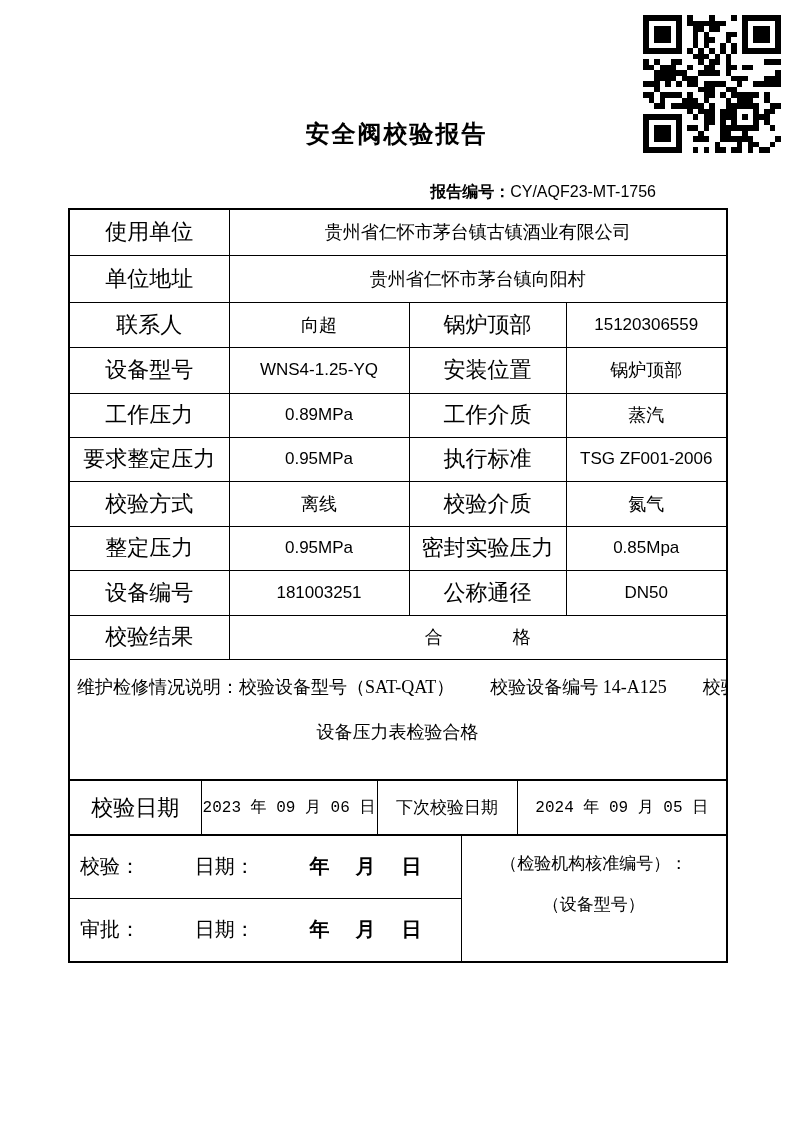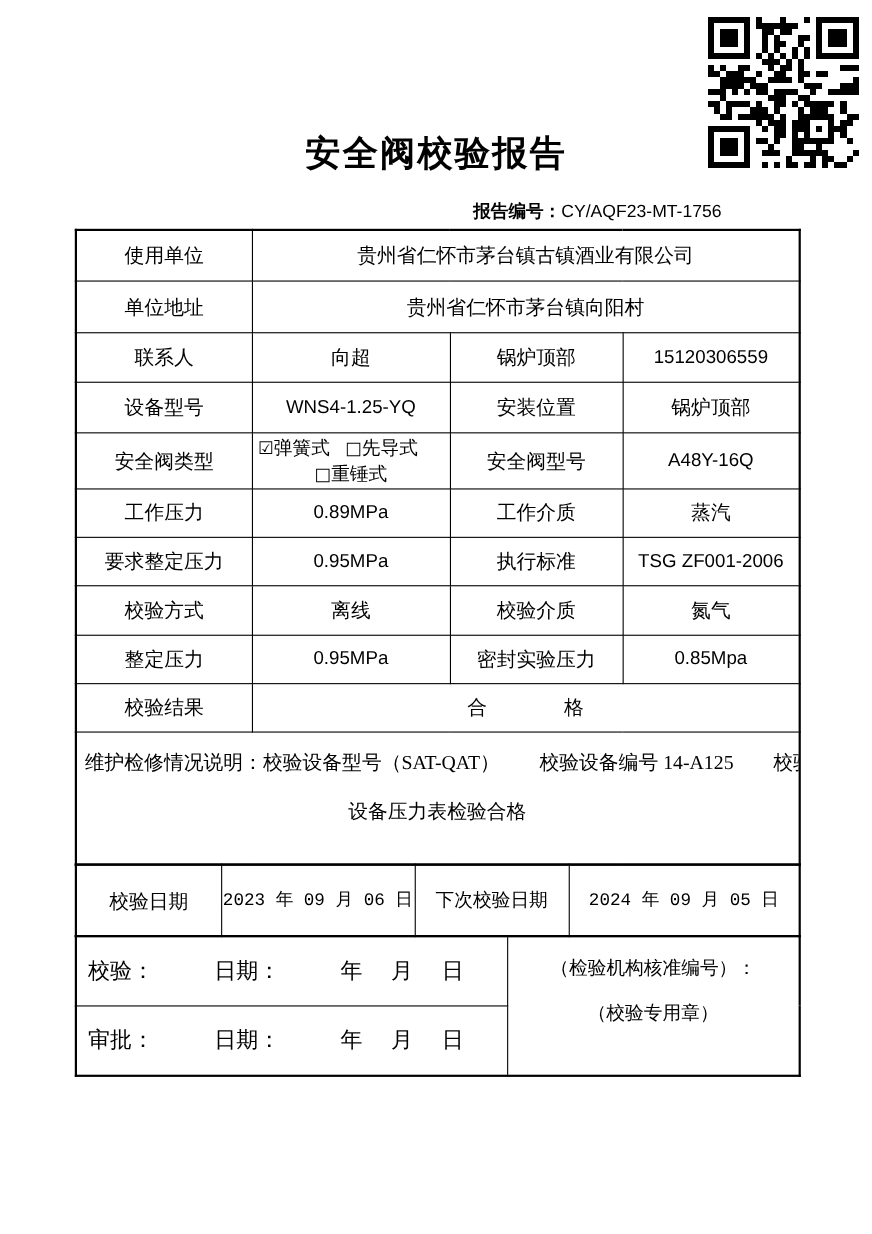--- a/index.html
+++ b/index.html
@@ -14,51 +14,51 @@
     overflow:hidden;
   }
   .qr {
     position:absolute; top:10px; right:7px;
     width:148px; height:148px;
   }
   .title {
     position:absolute; top:118px; left:0;
     width:100%;
     text-align:center;
-    font-size:32px; font-weight:bold;
+    font-size:24px; font-weight:bold;
     letter-spacing:2px;
   }
   .report-line {
     position:absolute; top:182px; left:68px;
     width:658px;
     text-align:right;
     padding-right:70px;
     font-size:16px;
   }
   .report-line .rl-label { font-weight:bold;margin-left:16px; }
   .report-line .rl-value { font-family:"Liberation Sans","DejaVu Sans",sans-serif; }
   .tables { position:absolute; top:208px; left:68px; width:658px; }
   table { border-collapse:collapse; table-layout:fixed; width:658px; }
   td { border:1px solid #000; text-align:center; vertical-align:middle; overflow:hidden; }
   table { border:2px solid #000; }
   .tblB, .tblC { margin-top:-2px; }
-  .lbl { font-size:18px; }
+  .lbl { font-size:22px; }
   .val { font-size:18px; }
   .lat { font-family:"Liberation Sans","DejaVu Sans",sans-serif; font-size:17px; }
   .chk { font-size:17px; }
   .chk .line1 { display:flex; justify-content:flex-start; gap:14px; padding-left:5px; white-space:nowrap; }
   .chk .line2 { text-align:center; }
   .chk .box { font-family:"DejaVu Sans",sans-serif; font-size:16px; }
   .result-flex { display:flex; justify-content:center; gap:70px; font-size:18px; }
   .maint { text-align:left; vertical-align:top; padding:8px 8px 0 7px; font-size:18px; }
   .maint .l1 { white-space:nowrap; line-height:38px; }
   .maint .l2 { text-align:center; line-height:38px; margin-top:7px; }
   .datecell { font-family:Liberation Mono, monospace; font-size:16px; white-space:nowrap; }
   .signrow { display:flex; justify-content:space-between; align-items:center; padding:0 36px 0 10px; font-size:20px; }
-  .ymd { letter-spacing:3px; }
+  .ymd { letter-spacing:3px;font-weight:bold; }
   .orgcell { vertical-align:top; padding-top:16px; font-size:17px; }
   .orgcell .o2 { margin-top:18px; }
 </style>
 </head>
 <body>
 
 <div class="page">
 
   <div class="qr" id="qr"><svg viewBox="-1 -1 27 27" width="100%" height="100%" shape-rendering="crispEdges">
         <rect x="-1" y="-1" width="27" height="27" fill="#fff"></rect>
@@ -410,34 +410,20 @@
         <td class="val">向超</td>
         <td class="lbl">锅炉顶部</td>
         <td class="val lat">15120306559</td>
       </tr>
       <tr style="height:46px">
         <td class="lbl">设备型号</td>
         <td class="val lat">WNS4-1.25-YQ</td>
         <td class="lbl">安装位置</td>
         <td class="val">锅炉顶部</td>
       </tr>
-      <tr style="height:51px">
-        <td class="lbl">安全阀类型</td>
-        <td class="val chk">
-          <div class="line1">
-            <span class="opt"><span class="box">☑</span><span>弹簧式</span></span>
-            <span class="opt"><span class="box">□</span><span>先导式</span></span>
-          </div>
-          <div class="line2">
-            <span class="opt"><span class="box">□</span><span>重锤式</span></span>
-          </div>
-        </td>
-        <td class="lbl">安全阀型号</td>
-        <td class="val lat">A48Y-16Q</td>
-      </tr>
       <tr style="height:44px">
         <td class="lbl">工作压力</td>
         <td class="val lat">0.89MPa</td>
         <td class="lbl">工作介质</td>
         <td class="val">蒸汽</td>
       </tr>
       <tr style="height:44px">
         <td class="lbl">要求整定压力</td>
         <td class="val lat">0.95MPa</td>
         <td class="lbl">执行标准</td>
@@ -447,20 +433,26 @@
         <td class="lbl">校验方式</td>
         <td class="val">离线</td>
         <td class="lbl">校验介质</td>
         <td class="val">氮气</td>
       </tr>
       <tr style="height:44px">
         <td class="lbl">整定压力</td>
         <td class="val lat">0.95MPa</td>
         <td class="lbl">密封实验压力</td>
         <td class="val lat">0.85Mpa</td>
+      </tr>
+      <tr style="height:45px">
+        <td class="lbl">设备编号</td>
+        <td class="val lat">181003251</td>
+        <td class="lbl">公称通径</td>
+        <td class="val lat">DN50</td>
       </tr>
       <tr style="height:44px">
         <td class="lbl">校验结果</td>
         <td class="val" colspan="3">
           <div class="result-flex">
             <span>合</span>
             <span>格</span>
           </div>
         </td>
       </tr>
@@ -474,21 +466,21 @@
       </table>
 
     <table class="tblB">
       <colgroup>
           <col style="width:132px">
           <col style="width:176px">
           <col style="width:140px">
           <col style="width:210px">
         </colgroup>
       <tbody>
-          <tr style="height:65px">
+          <tr style="height:55px">
         <td class="lbl">校验日期</td>
         <td class="val datecell">2023 年 09 月 06 日</td>
         <td class="lbl" style="font-size:17px">下次校验日期</td>
         <td class="val datecell">2024 年 09 月 05 日</td>
       </tr>
     </tbody>
       </table>
 
     <table class="tblC">
       <colgroup>
@@ -499,21 +491,21 @@
           <tr style="height:63px">
         <td>
           <div class="signrow">
             <span>校验：</span>
             <span>日期：</span>
             <span class="ymd">年　月　日</span>
           </div>
         </td>
         <td class="orgcell" rowspan="2">
           <div class="o1">（检验机构核准编号）：</div>
-          <div class="o2">（校验专用章）</div>
+          <div class="o2">（设备型号）</div>
         </td>
       </tr>
       <tr style="height:64px">
         <td>
           <div class="signrow">
             <span>审批：</span>
             <span>日期：</span>
             <span class="ymd">年　月　日</span>
           </div>
         </td>

